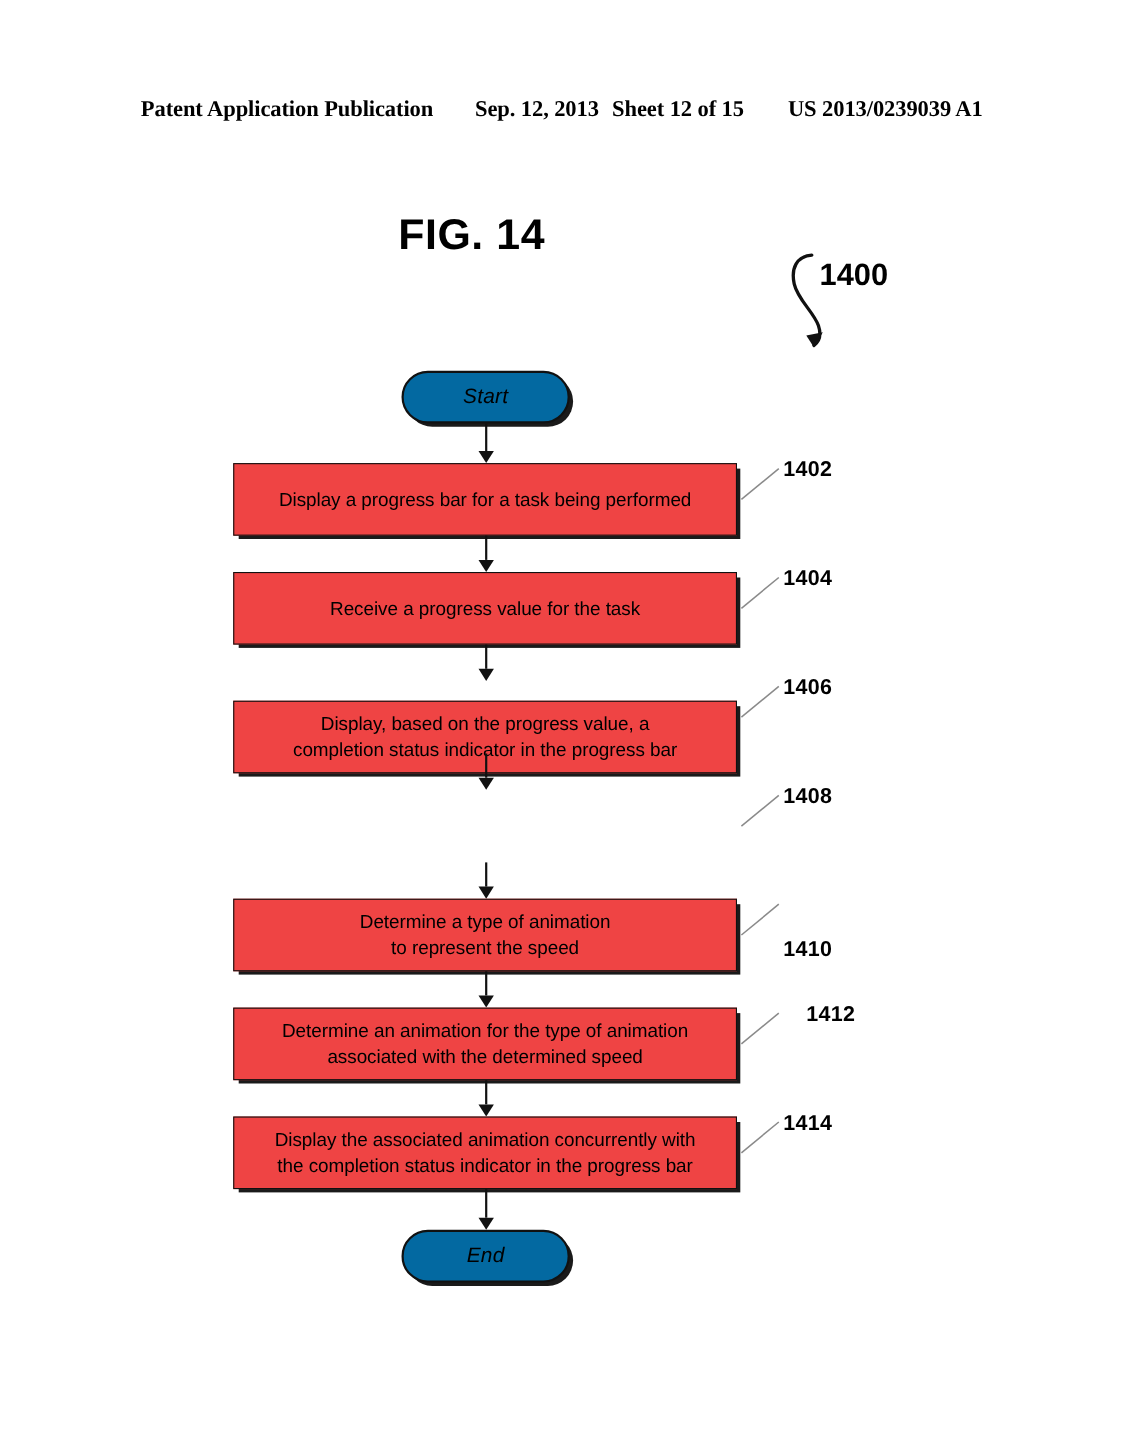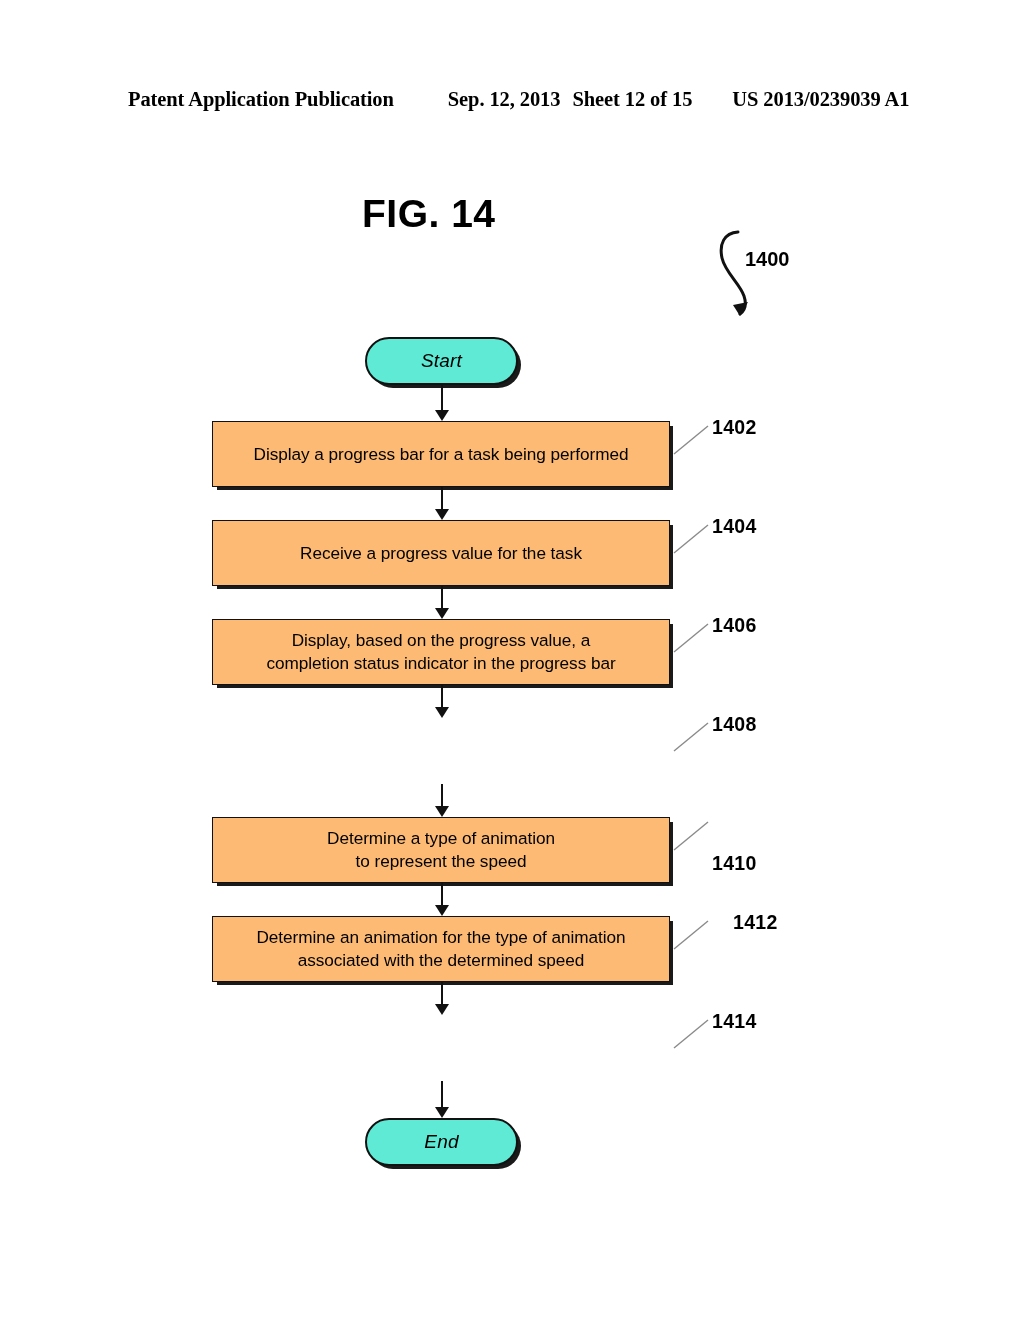--- a/index.html
+++ b/index.html
@@ -25,44 +25,44 @@
     height: 26px;
     font-family: "Liberation Serif", serif;
     font-weight: bold;
     font-size: 20.5px;
     letter-spacing: -0.1px;
     white-space: nowrap;
     display: flex;
     align-items: center;
   }
   .hdr-pub   { }
-  .hdr-date  { margin-left: 54px; }
+  .hdr-date  { margin-left: 38px; }
   .hdr-sheet { margin-left: 12px; }
   .hdr-num   { margin-left: 40px; }
 
   
   .fig-title {
     position: absolute;
     left: 362px;
     top: 192px;
     font-family: "Liberation Sans", sans-serif;
     font-weight: bold;
     font-size: 39px;
     letter-spacing: 0.5px;
     white-space: nowrap;
   }
 
   
   .callout-1400 {
     position: absolute;
     left: 745px;
-    top: 248px;
+    top: 234px;
     font-family: "Liberation Sans", sans-serif;
     font-weight: bold;
-    font-size: 20px;
+    font-size: 28px;
     white-space: nowrap;
   }
   .callout-arrow {
     position: absolute;
     left: 714px;
     top: 228px;
     width: 50px;
     height: 95px;
   }
 
@@ -77,21 +77,21 @@
 
   
   .terminator {
     position: absolute;
     left: 365px;
     width: 153px;
     height: 48px;
     box-sizing: border-box;
     border: 2px solid #111111;
     border-radius: 26px;
-    background: #5eead4;
+    background: #0369a1;
     box-shadow: 4px 4px 0 -1px #1a1a1a;
     display: flex;
     align-items: center;
     justify-content: center;
   }
   .terminator span {
     font-family: "Liberation Sans", sans-serif;
     font-style: italic;
     font-size: 19px;
     color: #000;
@@ -101,21 +101,21 @@
   .term-end   { top: 1118px; }
 
   
   .pbox {
     position: absolute;
     left: 212px;
     width: 458px;
     height: 66px;
     box-sizing: border-box;
     border: 1.6px solid #111111;
-    background: #fdba74;
+    background: #ef4444;
     box-shadow: 4px 4px 0 -1px #1a1a1a;
     display: flex;
     align-items: center;
     justify-content: center;
     padding: 0 6px;
   }
   .pbox .ptext {
     font-family: "Liberation Sans", sans-serif;
     font-size: 17.2px;
     line-height: 23px;
@@ -220,21 +220,21 @@
       <line x1="2" y1="30" x2="36" y2="2" stroke="#8a8a8a" stroke-width="1.4"></line>
     </svg>
   </div>
   <div class="reflabel" style="top:515px;">1404</div>
 
   <div class="connector" style="top:586px;height:33px;">
     <div class="stem" style="height:22px;"></div>
     <div class="head" style="top:22px;"></div>
   </div>
 
-  <div class="pbox" style="top:619px;">
+  <div class="pbox" style="top:637px;">
     <div class="ptext">Display, based on the progress value, a
 completion status indicator in the progress bar</div>
   </div>
   <div class="leader" style="top:622px;">
     <svg width="38" height="32" viewBox="0 0 38 32" xmlns="http://www.w3.org/2000/svg">
       <line x1="2" y1="30" x2="36" y2="2" stroke="#8a8a8a" stroke-width="1.4"></line>
     </svg>
   </div>
   <div class="reflabel" style="top:614px;">1406</div>
 
@@ -280,20 +280,24 @@
       <line x1="2" y1="30" x2="36" y2="2" stroke="#8a8a8a" stroke-width="1.4"></line>
     </svg>
   </div>
   <div class="reflabel" style="top:911px;margin-left:21px;">1412</div>
 
   <div class="connector" style="top:982px;height:33px;">
     <div class="stem" style="height:22px;"></div>
     <div class="head" style="top:22px;"></div>
   </div>
 
+  <div class="pbox" style="top:1015px;">
+    <div class="ptext">Display the associated animation concurrently with
+the completion status indicator in the progress bar</div>
+  </div>
   <div class="leader" style="top:1018px;">
     <svg width="38" height="32" viewBox="0 0 38 32" xmlns="http://www.w3.org/2000/svg">
       <line x1="2" y1="30" x2="36" y2="2" stroke="#8a8a8a" stroke-width="1.4"></line>
     </svg>
   </div>
   <div class="reflabel" style="top:1010px;">1414</div>
 
   <div class="connector" style="top:1081px;height:37px;">
     <div class="stem" style="height:26px;"></div>
     <div class="head" style="top:26px;"></div>

